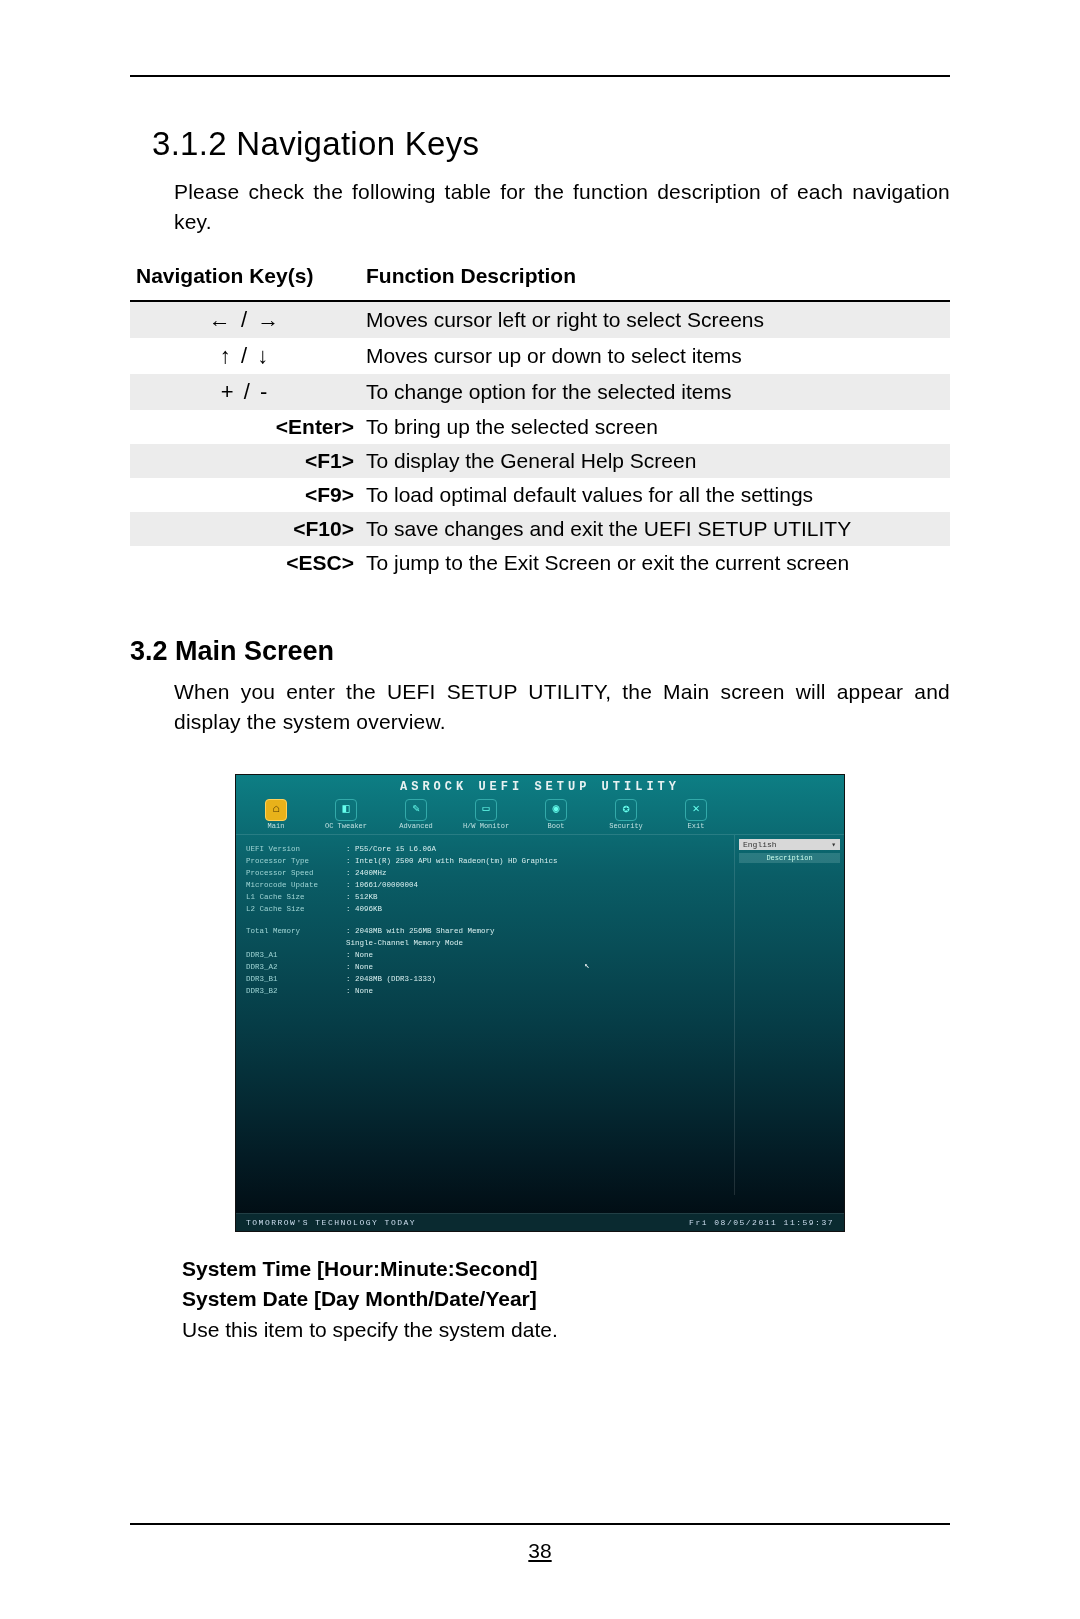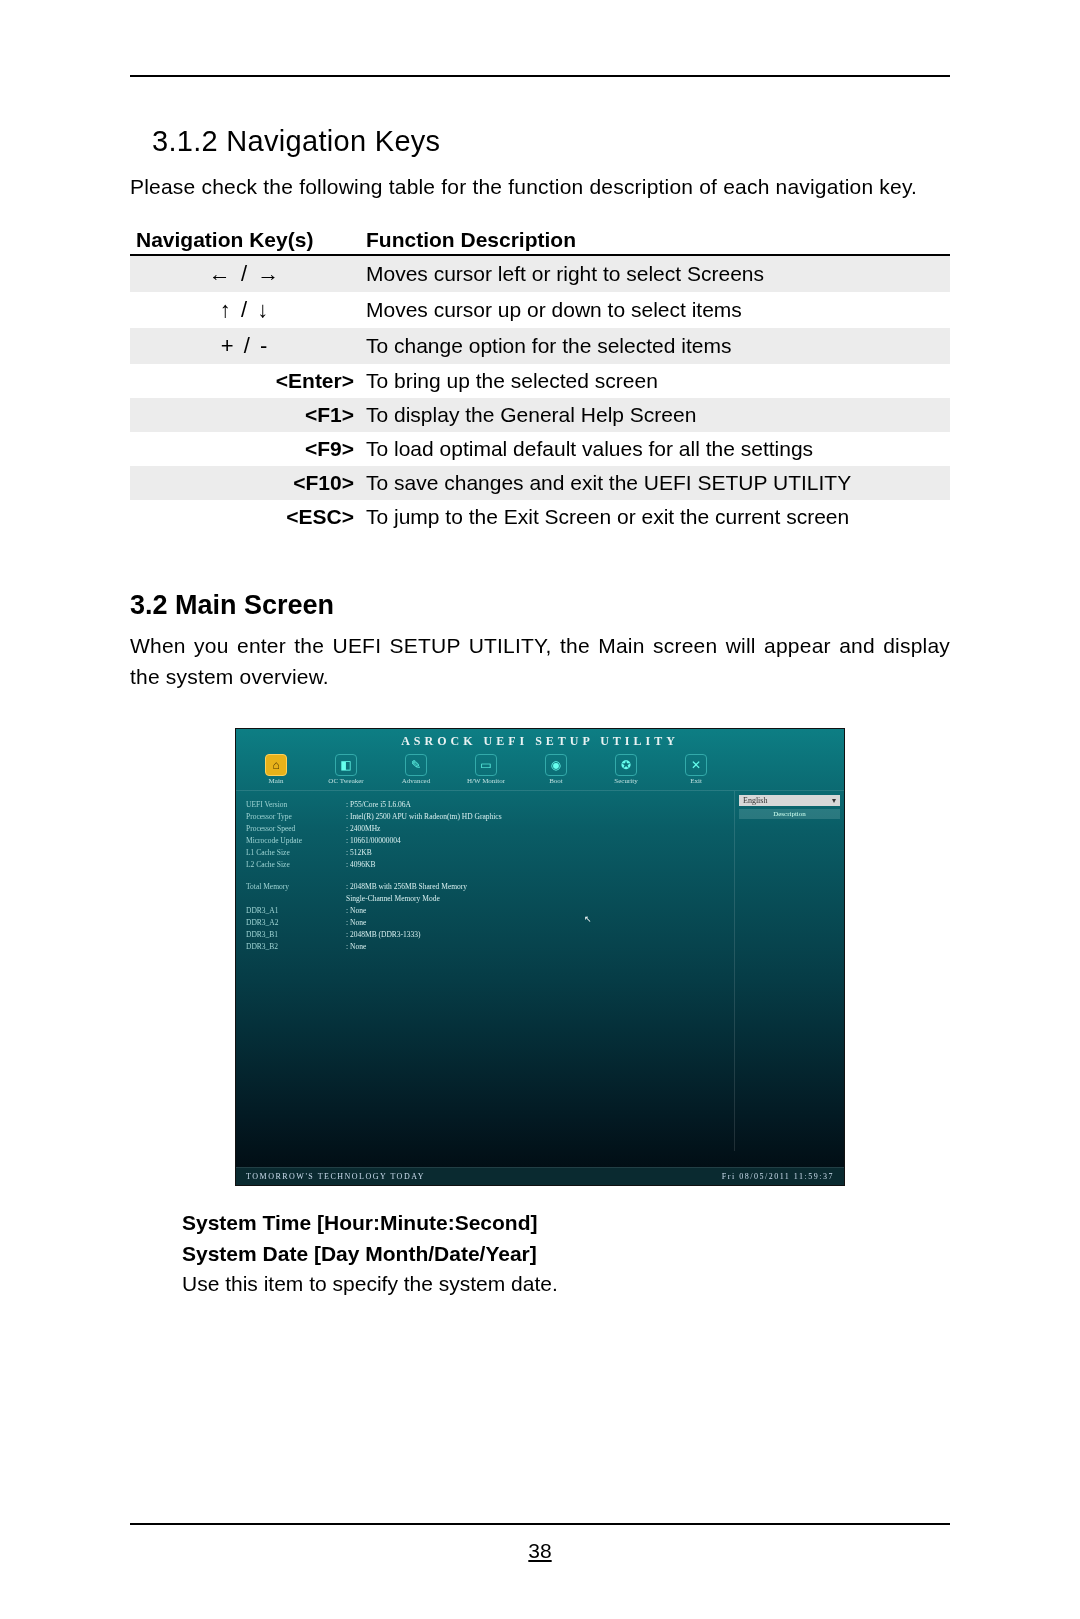--- a/index.html
+++ b/index.html
@@ -13,49 +13,50 @@
   }
   .page {
     padding: 75px 130px 0 130px;
   }
   .hr-top {
     border-top: 2px solid #000;
     margin-bottom: 48px;
   }
   .section-heading {
     font-family: "Trebuchet MS", "Century Gothic", sans-serif;
-    font-size: 29px;
+    font-size: 33px;
     font-weight: 400;
     margin-bottom: 14px;
     letter-spacing: 0.3px;
   }
   .section-heading-indent { margin-left: 22px; }
   .section-heading-2 {
     font-family: "Trebuchet MS", "Century Gothic", sans-serif;
     font-size: 27px;
     font-weight: 700;
     margin-top: 56px;
     margin-bottom: 10px;
   }
   .body-text {
     font-size: 21px;
     line-height: 1.45;
     text-align: justify;
     letter-spacing: 0.2px;
+    margin-left: 44px;
   }
   .nav-table {
     width: 100%;
     border-collapse: collapse;
     margin-top: 22px;
     font-size: 21px;
   }
   .nav-table th {
     text-align: left;
     font-weight: bold;
-    padding: 4px 6px 2px 6px;
+    padding: 4px 6px 12px 6px;
     border-bottom: 2px solid #000;
   }
   .nav-table th:first-child { width: 230px; }
   .nav-table td {
     padding: 5px 6px;
     vertical-align: middle;
   }
   .nav-table tr.shaded td { background: #ececec; }
   .key-col { text-align: center; }
   .key-bold { font-weight: bold; text-align: right; padding-left: 6px; margin-top: 13px; }
@@ -66,21 +67,21 @@
     width: 610px;
     margin: 24px auto 0 auto;
   }
   .bios {
     width: 100%;
     height: 458px;
     background: linear-gradient(to bottom, #0d7e84 0%, #0a5d66 22%, #063c46 55%, #031a23 85%, #010a10 100%);
     border: 1px solid #111;
     position: relative;
     color: #cfe8e8;
-    font-family: Liberation Serif, serif;
+    font-family: Liberation Mono, monospace;
     font-size: 8px;
     margin-top: 36px;
   }
   .bios-title {
     text-align: center;
     font-size: 12px;
     letter-spacing: 4px;
     padding: 5px 0 3px 0;
     color: #e8f2f2;
     font-weight: bold;

